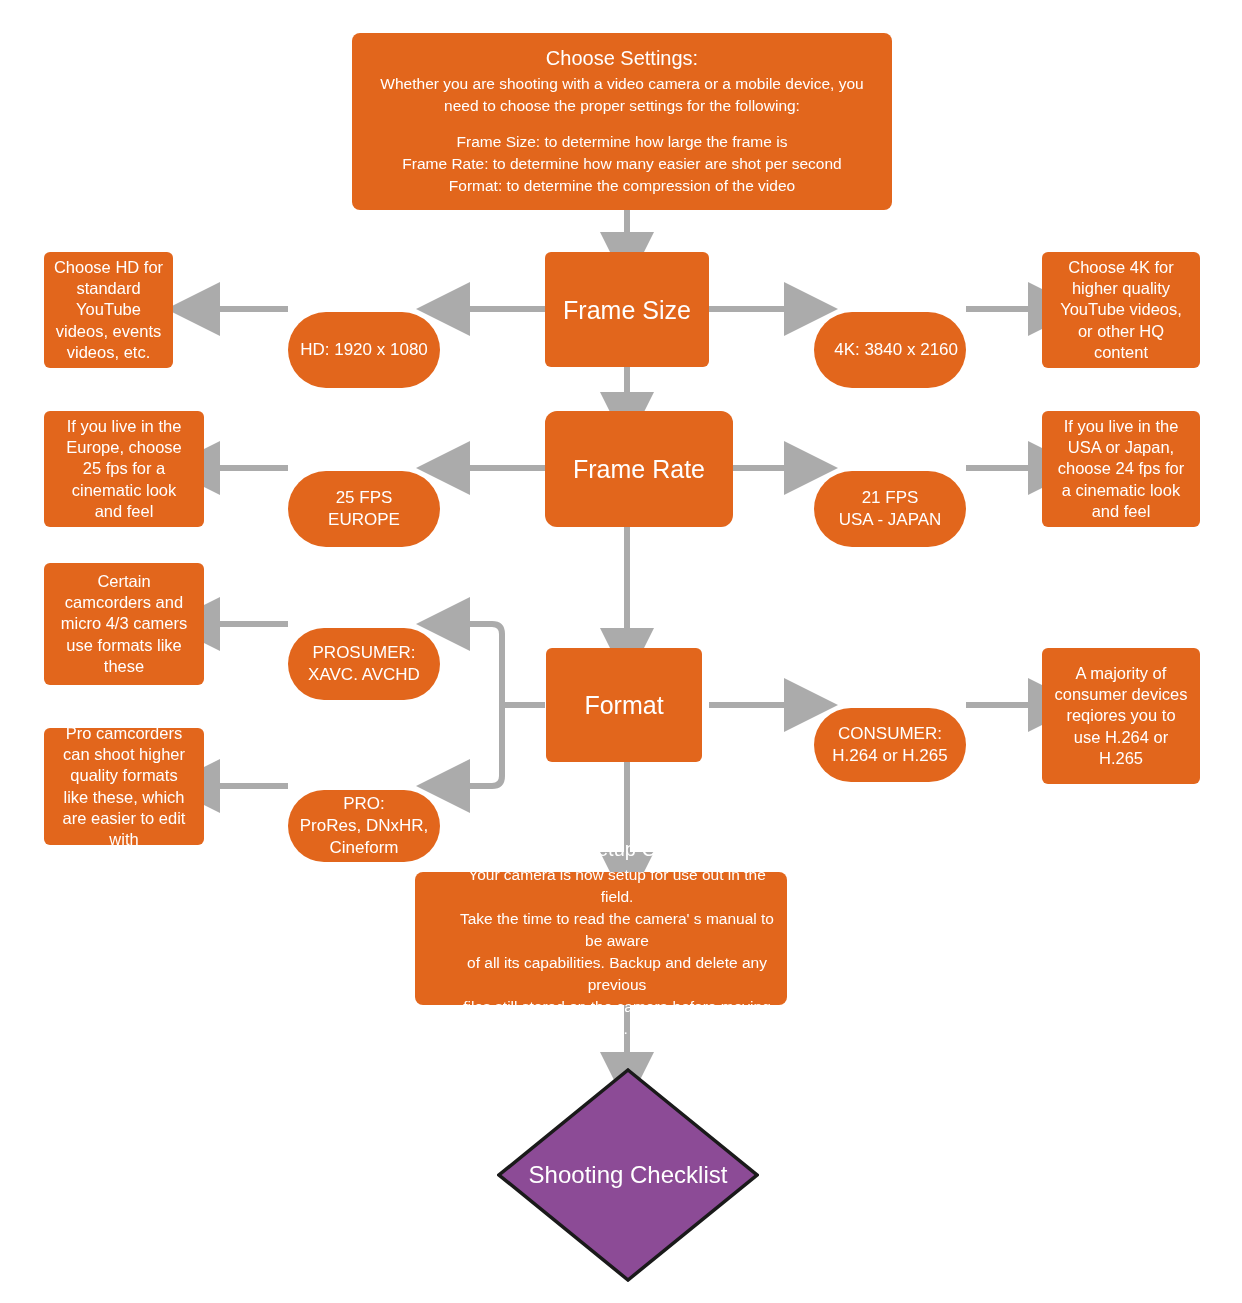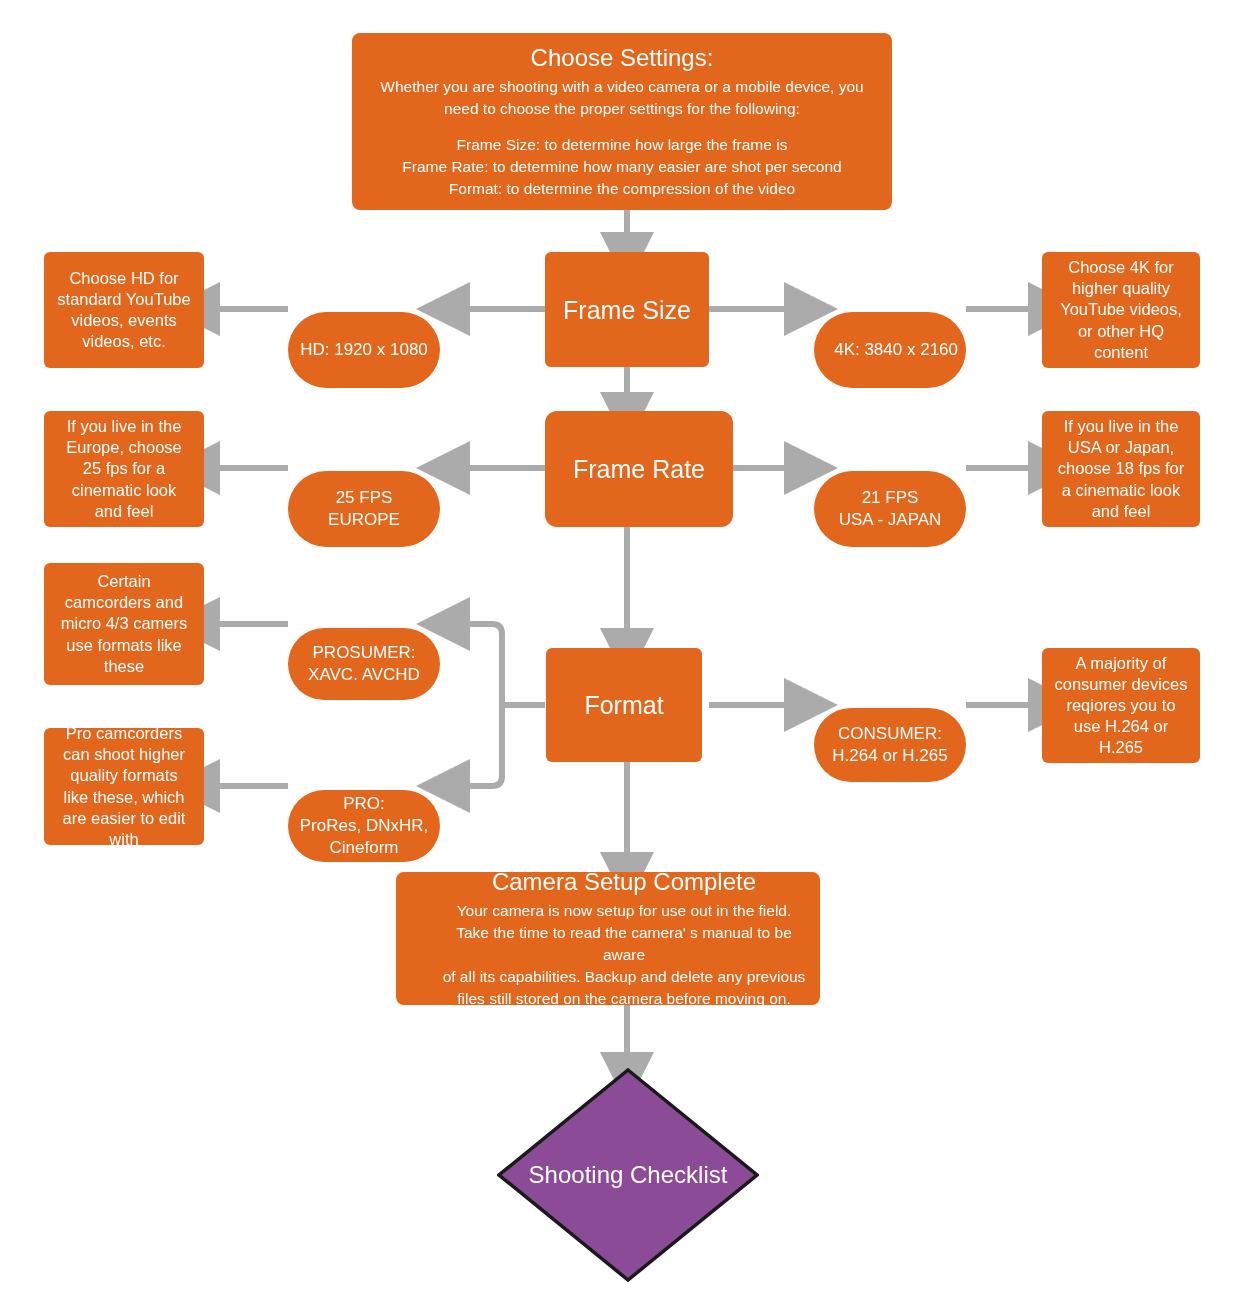--- a/index.html
+++ b/index.html
@@ -45,21 +45,21 @@
   
   .note {
     border-radius: 6px;
     font-size: 16.5px;
   }
   
   .banner {
     border-radius: 8px;
   }
   .banner .b-title {
-    font-size: 24px;
+    font-size: 20px;
     margin-bottom: 2px;
   }
   .banner .b-body {
     font-size: 15.5px;
     line-height: 1.42;
   }
   .banner .b-spacer {
     height: 14px;
   }
   .diamond-wrap {
@@ -153,21 +153,21 @@
   </div>
 
   <div class="node proc" style="left:545px; top:252px; width:164px; height:115px;">
     <div>Frame Size</div>
   </div>
 
   <div class="node pill" style="left:288px; top:272px; width:152px; height:76px;">
     <div class="nowrap">HD: 1920 x 1080</div>
   </div>
 
-  <div class="node note" style="left:44px; top:252px; width:160px; height:116px;justify-content:center;">
+  <div class="node note" style="left:44px; top:252px; width:129px; height:116px;justify-content:center;">
     <div>Choose HD for</div>
     <div>standard YouTube</div>
     <div>videos, events</div>
     <div>videos, etc.</div>
   </div>
 
   <div class="node pill" style="left:814px; top:272px; width:152px; height:76px;align-items:flex-end;">
     <div class="nowrap">4K: 3840 x 2160</div>
   </div>
 
@@ -197,21 +197,21 @@
   </div>
 
   <div class="node pill" style="left:814px; top:431px; width:152px; height:76px;">
     <div>21 FPS</div>
     <div>USA - JAPAN</div>
   </div>
 
   <div class="node note" style="left:1042px; top:411px; width:158px; height:116px;">
     <div>If you live in the</div>
     <div>USA or Japan,</div>
-    <div>choose 18 fps for</div>
+    <div>choose 24 fps for</div>
     <div>a cinematic look</div>
     <div>and feel</div>
   </div>
 
   <div class="node proc" style="left:546px; top:648px; width:156px; height:114px;">
     <div>Format</div>
   </div>
 
   <div class="node pill" style="left:288px; top:588px; width:152px; height:72px;">
     <div>PROSUMER:</div>
@@ -239,29 +239,29 @@
     <div>like these, which</div>
     <div>are easier to edit</div>
     <div>with</div>
   </div>
 
   <div class="node pill" style="left:814px; top:668px; width:152px; height:74px;">
     <div>CONSUMER:</div>
     <div>H.264 or H.265</div>
   </div>
 
-  <div class="node note" style="left:1042px; top:648px; width:158px; height:115px;">
+  <div class="node note" style="left:1042px; top:648px; width:158px; height:136px;">
     <div>A majority of</div>
     <div>consumer devices</div>
     <div>reqiores you to</div>
     <div>use H.264 or</div>
     <div>H.265</div>
   </div>
 
-  <div class="node banner" style="left:396px; top:872px; width:424px; height:133px;padding-left:40px;">
+  <div class="node banner" style="left:415px; top:872px; width:372px; height:133px;padding-left:40px;">
     <div class="b-title">Camera Setup Complete</div>
     <div class="b-body">Your camera is now setup for use out in the field.</div>
     <div class="b-body">Take the time to read the camera' s manual to be aware</div>
     <div class="b-body">of all its capabilities. Backup and delete any previous</div>
     <div class="b-body">files still stored on the camera before moving on.</div>
   </div>
 
   <div class="diamond-wrap" style="left:497px; top:1068px; width:262px; height:214px;">
     <svg width="262" height="214" viewBox="0 0 262 214" xmlns="http://www.w3.org/2000/svg">
       <polygon points="131,2 260,107 131,212 2,107" fill="#8C4B96" stroke="#1a1a1a" stroke-width="3.5"></polygon>

